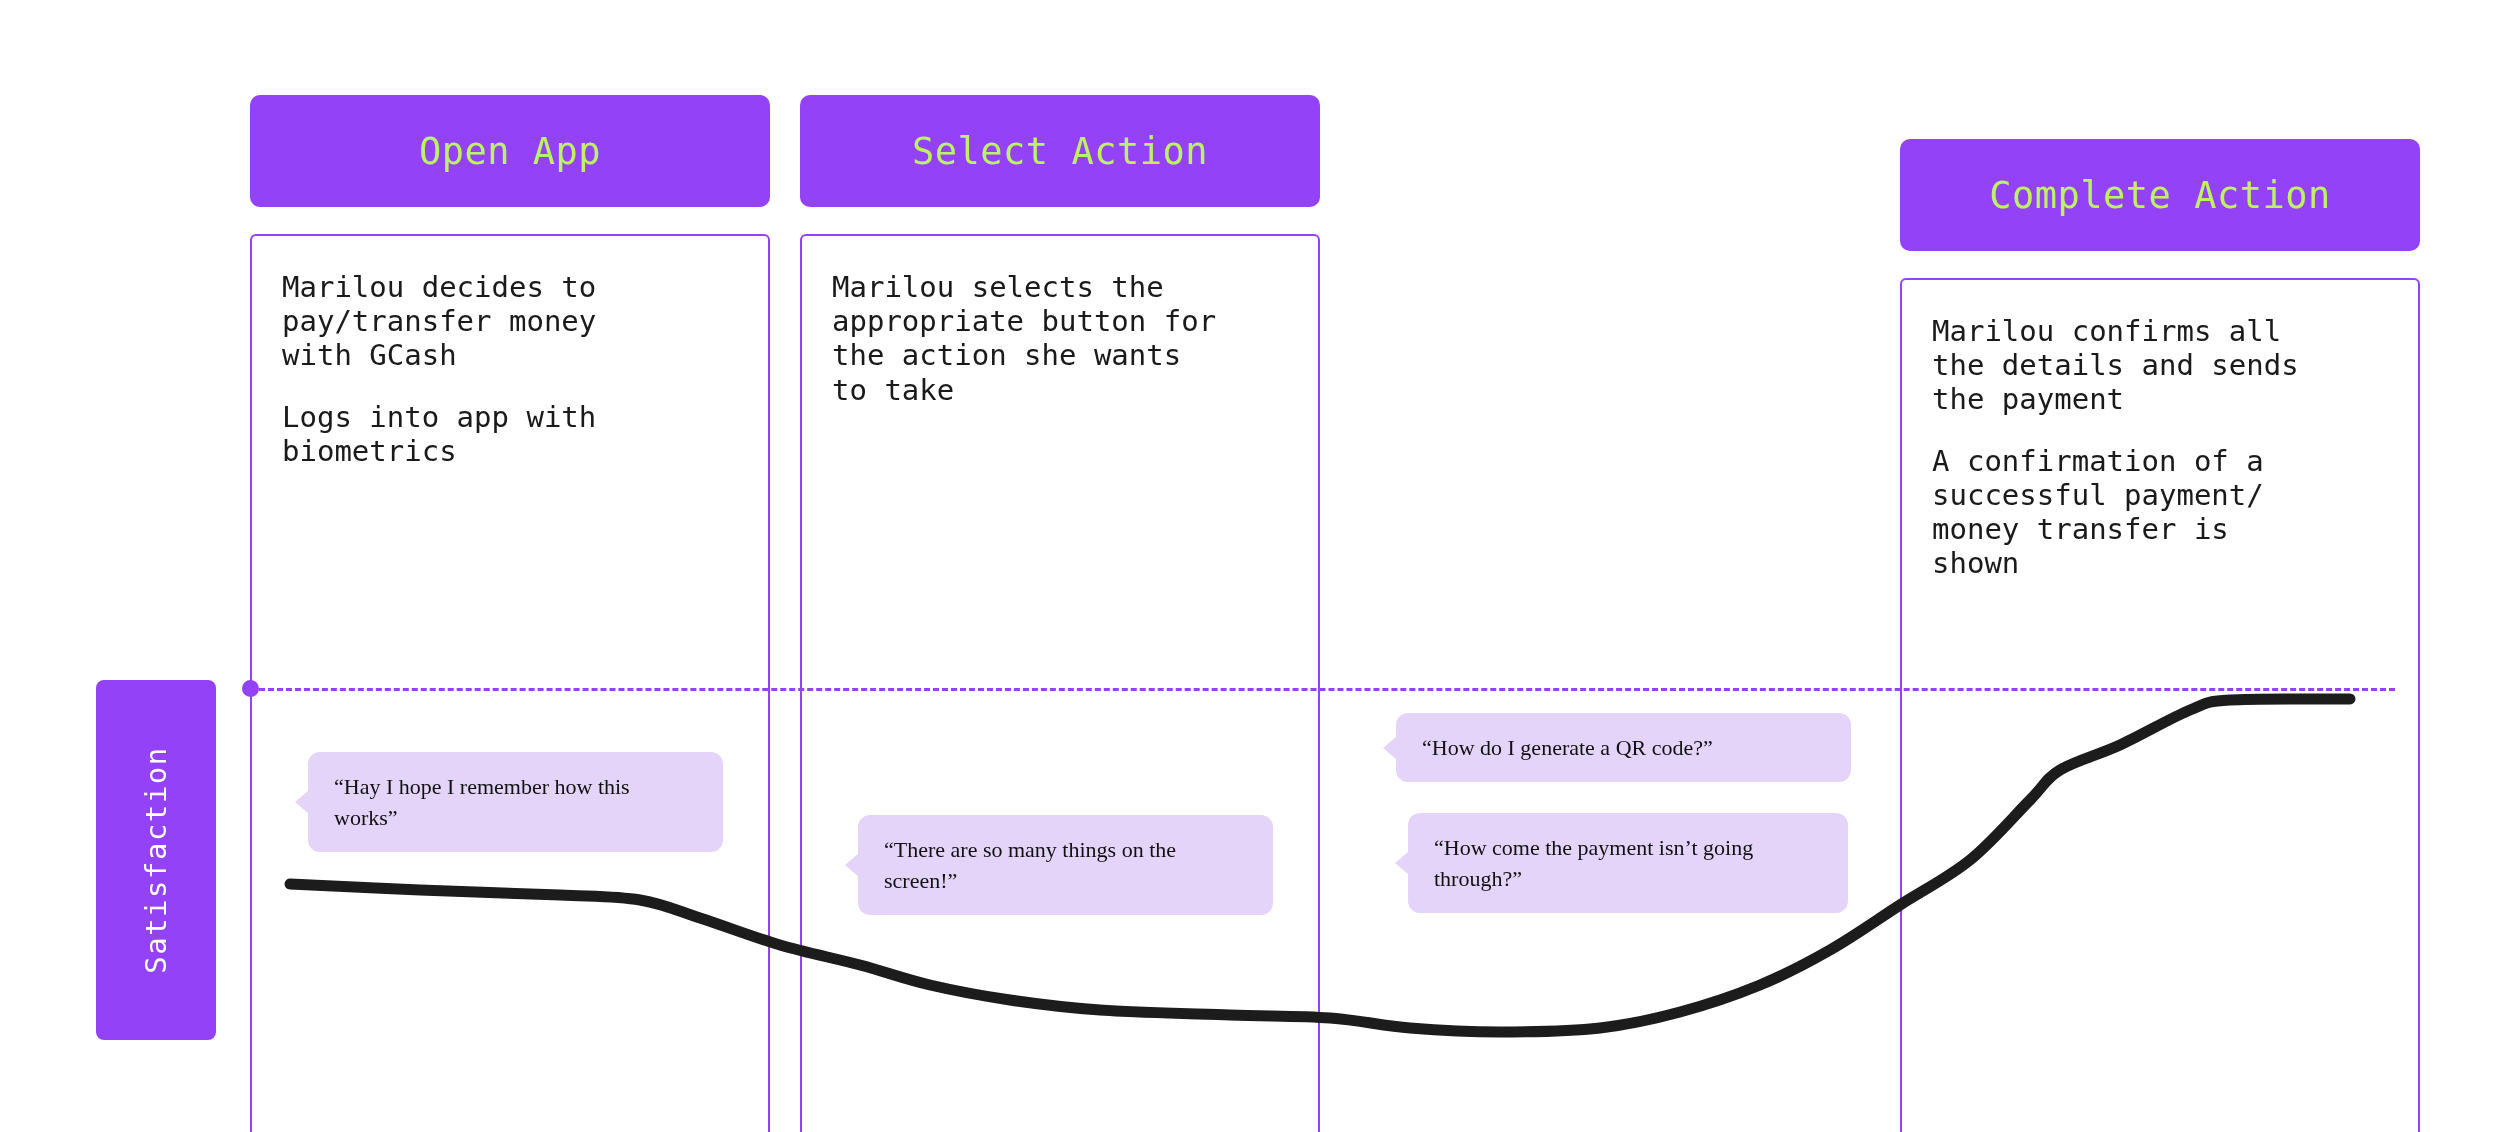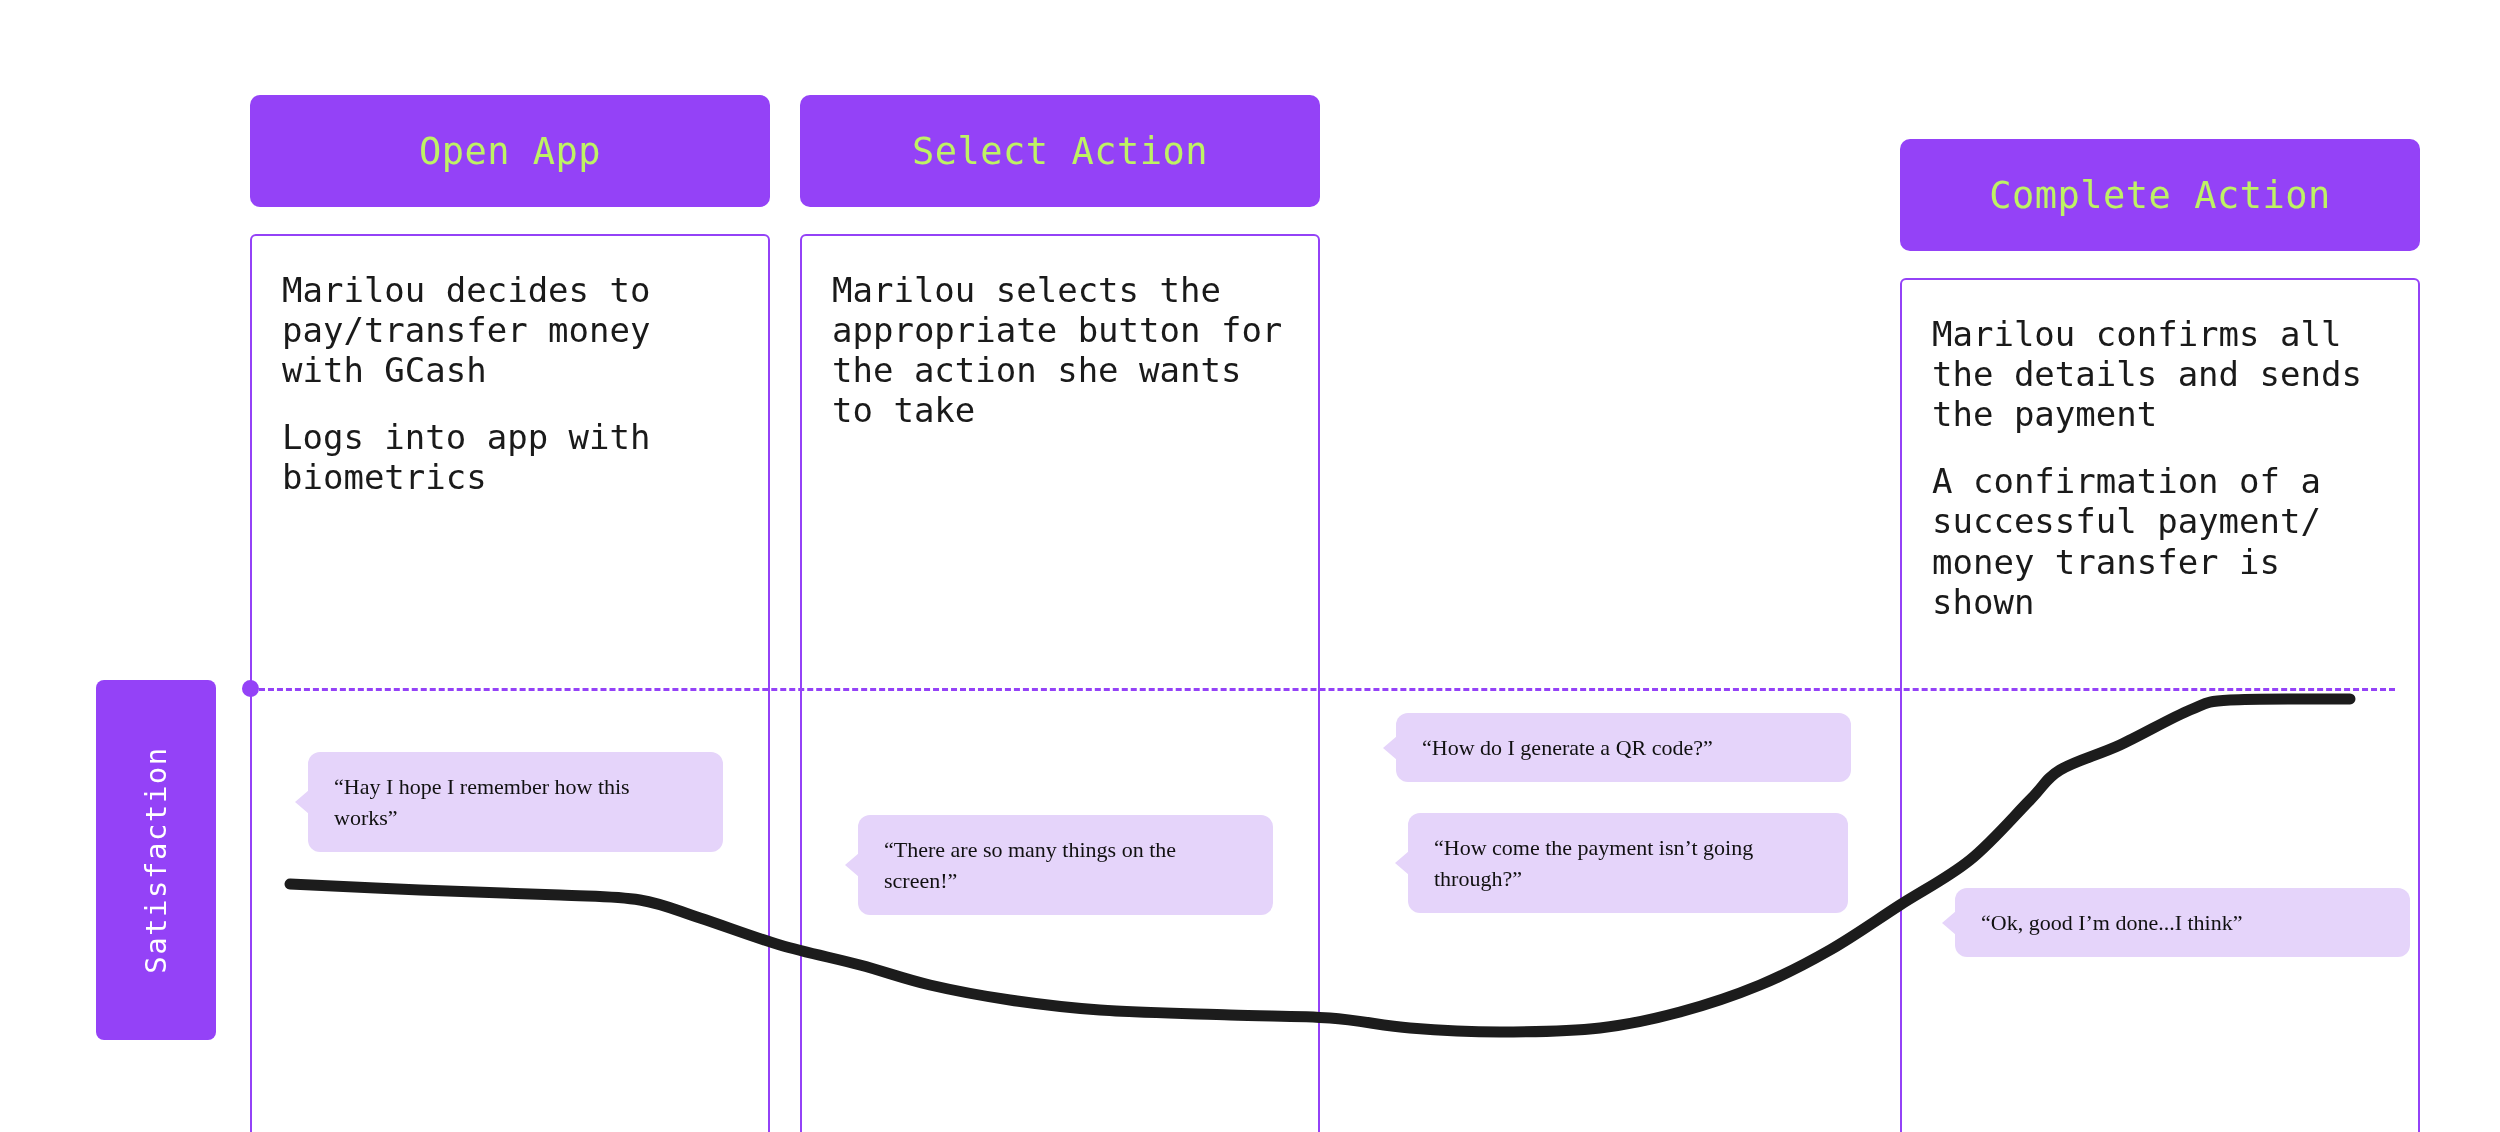--- a/index.html
+++ b/index.html
@@ -61,21 +61,21 @@
     position: absolute;
     top: 139px;
     height: 906px;
     border: 2.5px solid #9442F7;
     border-radius: 6px;
     background: transparent;
     padding: 34px 30px 0 30px;
   }
   .stage-body p {
     font-family: "DejaVu Sans Mono", "Liberation Mono", monospace;
-    font-size: 34px;
+    font-size: 29px;
     line-height: 1.18;
     color: #1a1a1a;
     margin-bottom: 27px;
     white-space: pre-line;
   }
   .stage-body p:last-child { margin-bottom: 0; }
 
   
   .threshold-line {
     position: absolute;
@@ -194,17 +194,14 @@
   </div>
 
   <div class="bubble tail-mid" style="left:1396px; top:713px; width:455px;">
     <span>“How do I generate a QR code?”</span>
   </div>
 
   <div class="bubble tail-mid" style="left:1408px; top:813px; width:440px;">
     <span>“How come the payment isn’t going through?”</span>
   </div>
 
-  <div class="bubble tail-mid" style="left:1955px; top:888px; width:455px;">
-    <span>“Ok, good I’m done...I think”</span>
-  </div>
 
 </div>
 
 </body></html>

